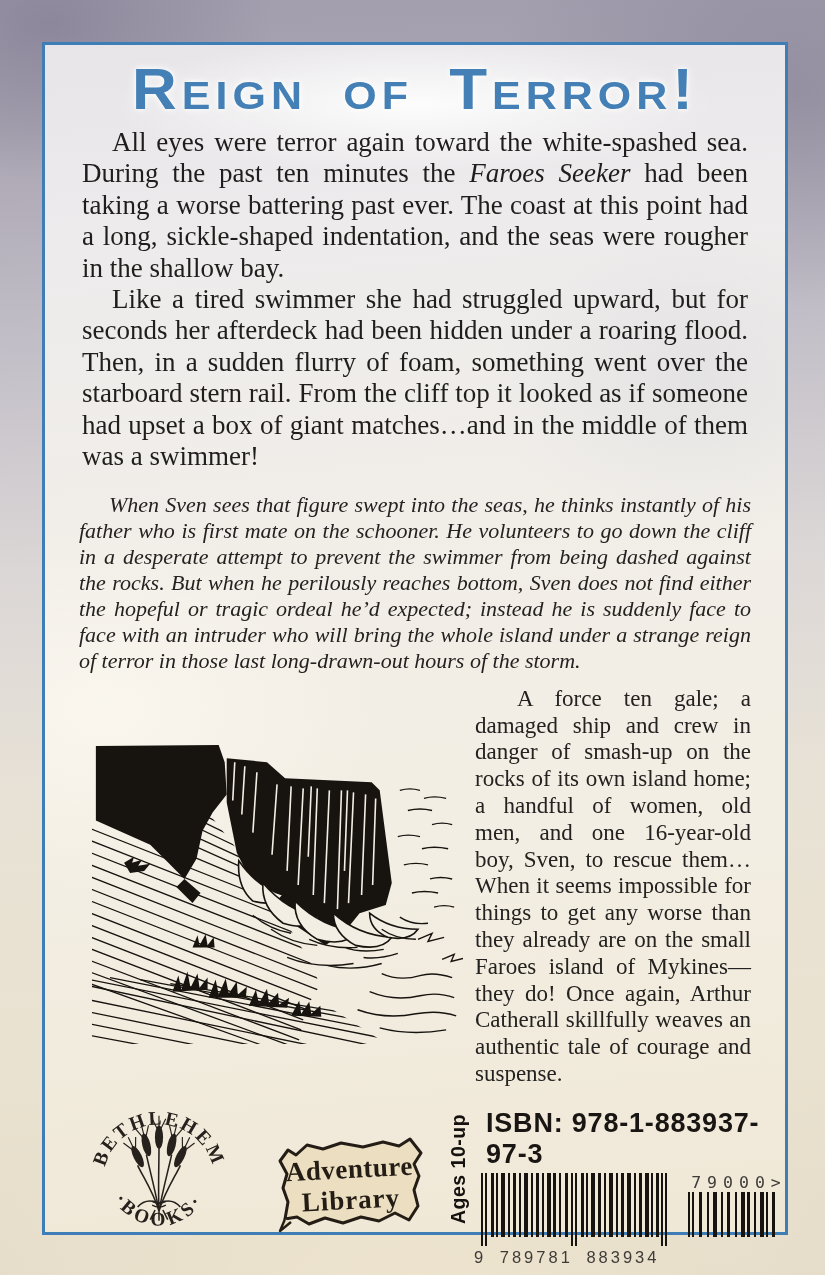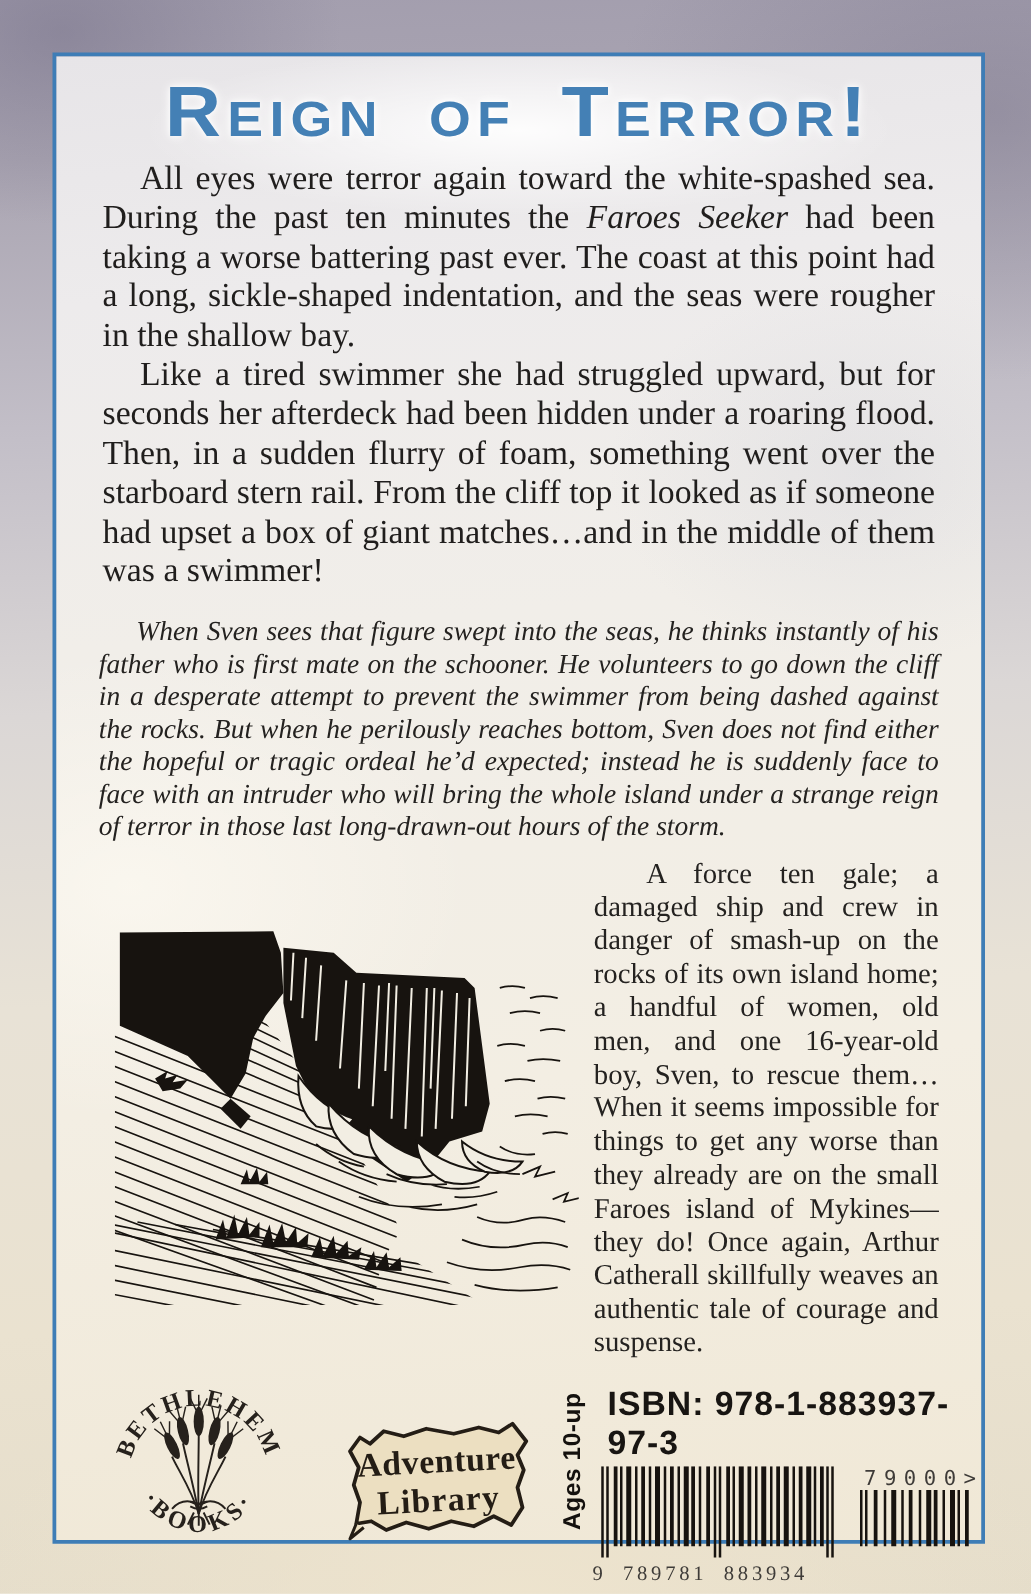--- a/index.html
+++ b/index.html
@@ -78,21 +78,21 @@
   .isbn-line{
     font-family:"Liberation Sans", sans-serif;
     font-size:27px; letter-spacing:0.8px;
     color:#181512;
     padding-left:8px;
     font-weight:bold;
   }
   .barcode-row{ display:flex; align-items:flex-start; margin-top:3px; }
   .main-barcode-col{ width:196px; }
   .barcode-digits{
-    font-family:Liberation Serif, serif;
+    font-family:Liberation Sans, sans-serif;
     font-size:16.5px; letter-spacing:3px; word-spacing:6px;
     color:#3e3b38; margin-top:-3px; transform:translateX(-4px);
     white-space:nowrap;
   }
   .supp-col{ width:104px; margin-left:10px;text-align:center; }
   .price-code{
     font-family:"DejaVu Sans Mono", monospace;
     font-size:16.5px; letter-spacing:6px;
     color:#3e3b38; padding-left:6px; white-space:nowrap;
   }

